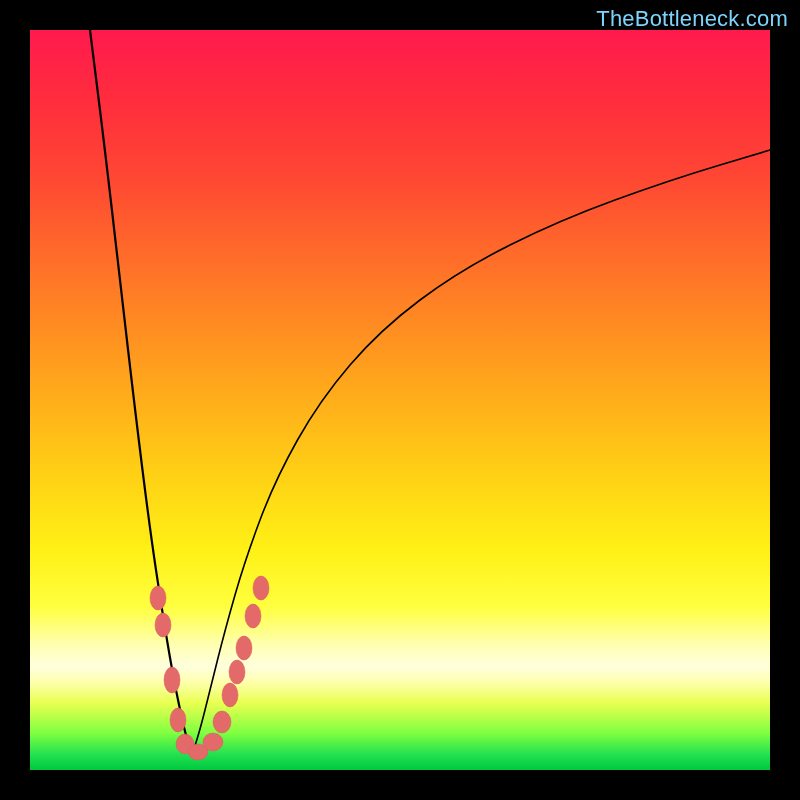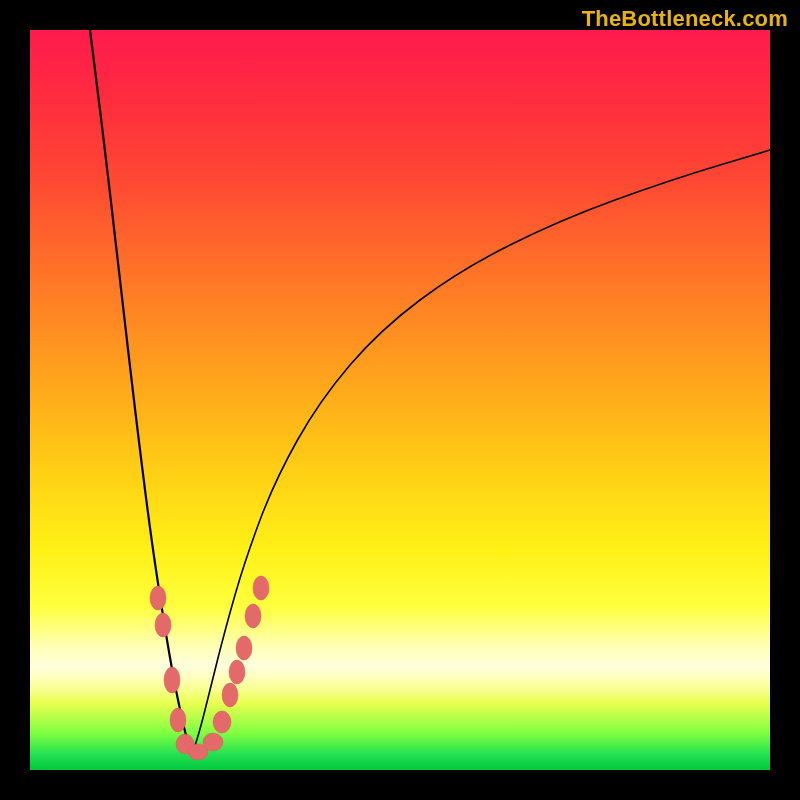--- a/index.html
+++ b/index.html
@@ -41,23 +41,23 @@
       #e8ff50 91%,
       #80ff40 95%,
       #20e050 98%,
       #00c840 100%
     );
   }
   .watermark {
     position: absolute;
     top: 6px;
     right: 12px;
-    color: #eab308;
+    color: #7dd3fc;
     font-size: 22px;
-    font-weight: 700;
+    font-weight: 400;
     letter-spacing: 0.2px;
     user-select: none;
   }
   svg.curves {
     position: absolute;
     inset: 0;
     width: 100%;
     height: 100%;
     overflow: visible;
   }

